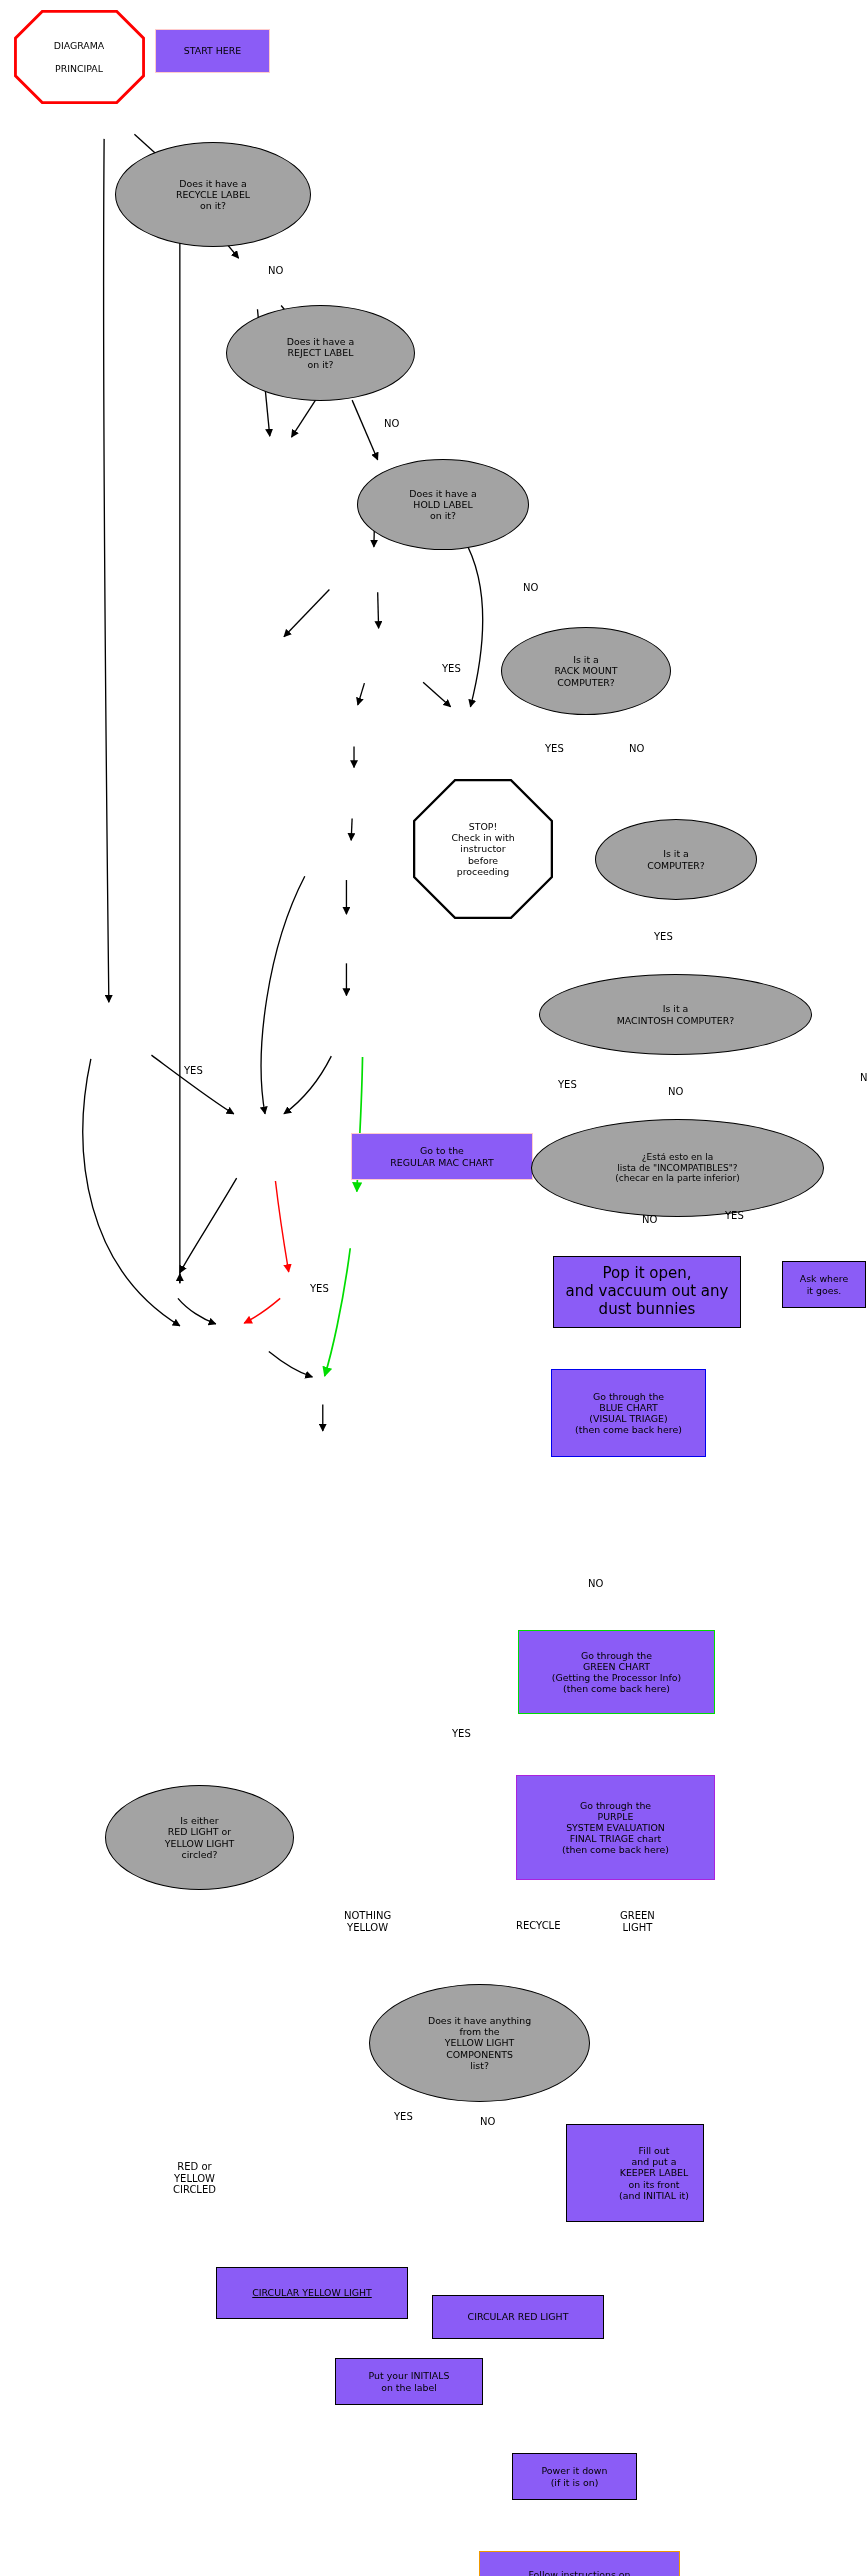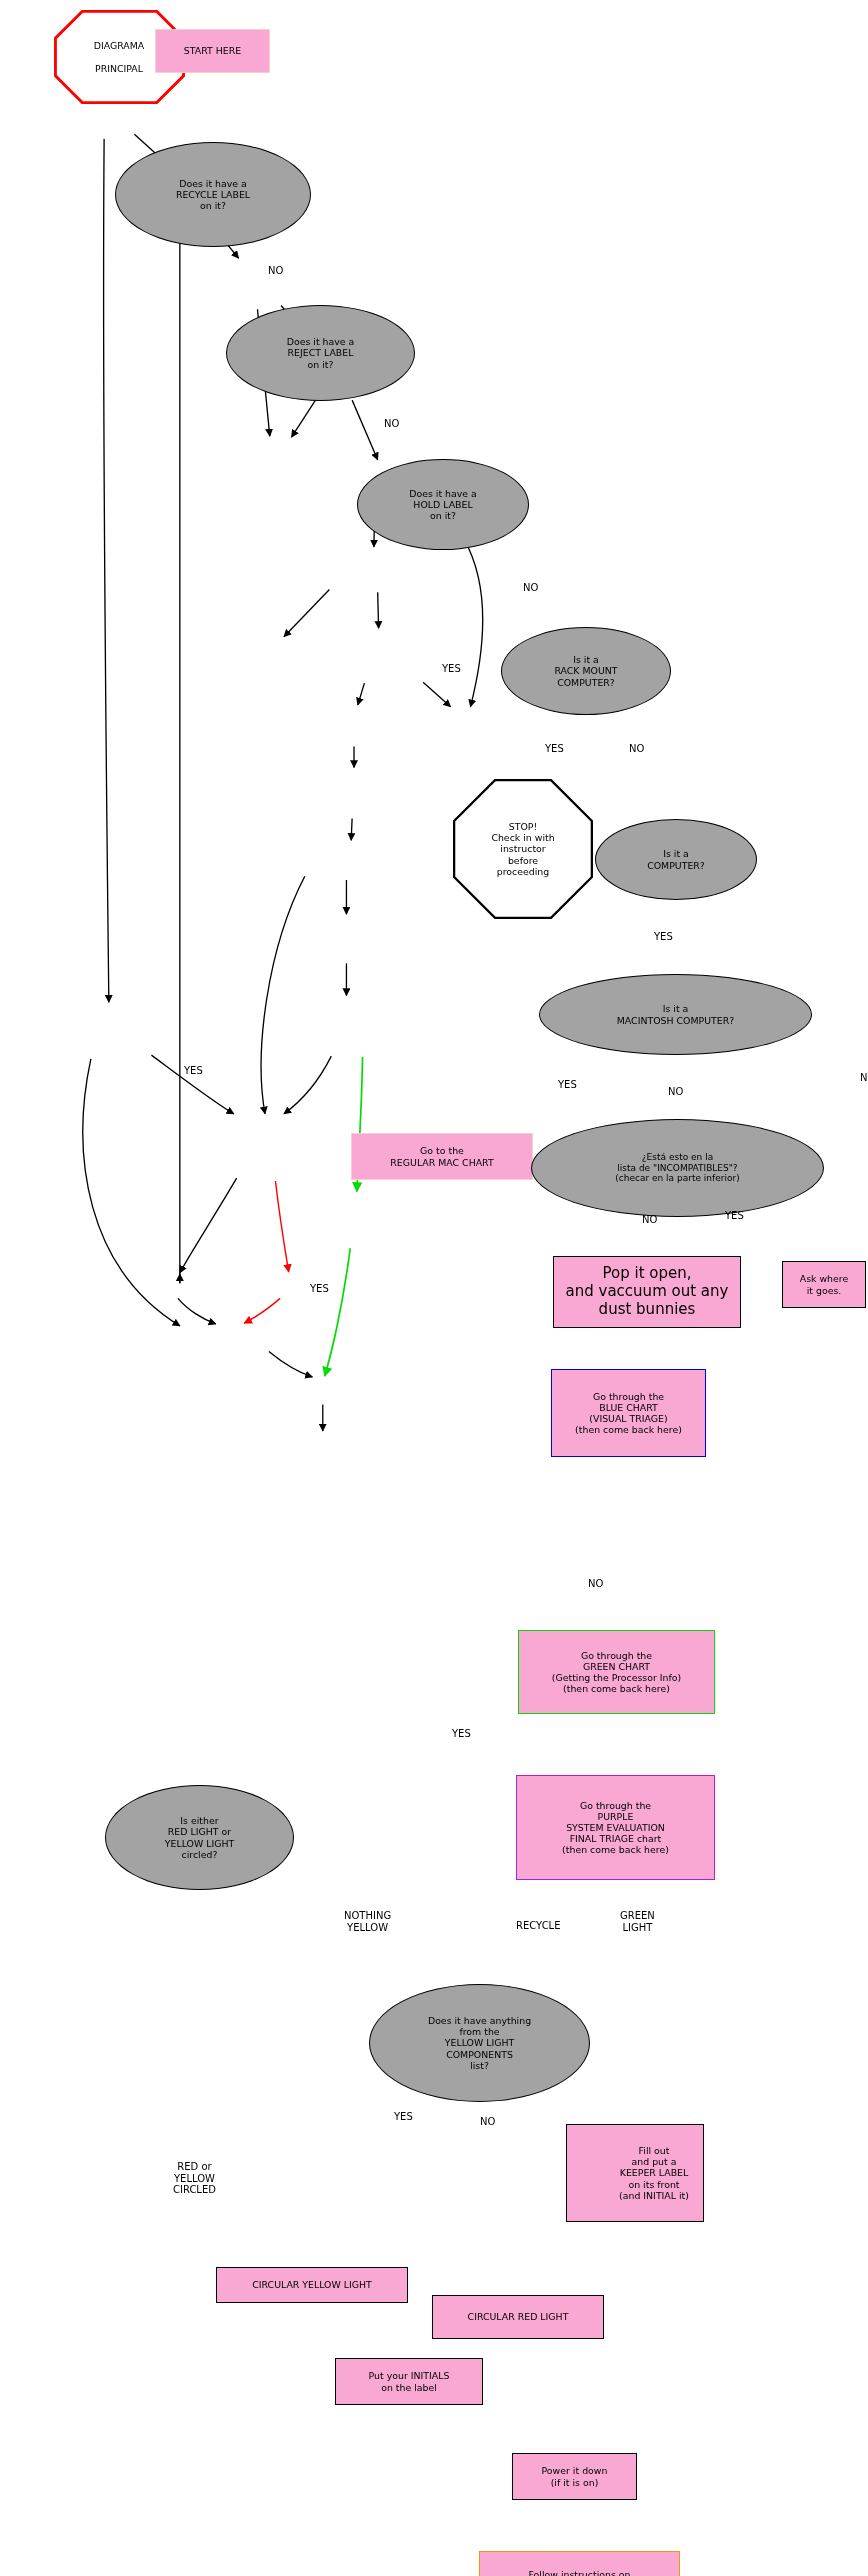--- a/index.html
+++ b/index.html
@@ -27,28 +27,28 @@
     display: flex;
     align-items: center;
     justify-content: center;
     text-align: center;
     color: #000000;
     line-height: 1.18;
     white-space: pre-line;
   }
   .node.box {
     border: 0.9px solid #000000;
-    background: #f9a8d4;
+    background: #8b5cf6;
   }
   .node.ellipse {
     border: 0.9px solid #000000;
     border-radius: 50%;
     background: #a3a3a3;
   }
-  .oct-wrap { position: absolute; margin-left: 40px; }
+  .oct-wrap { position: absolute; }
   .oct-wrap svg { position: absolute; left: 0; top: 0; }
   .oct-label {
     position: absolute;
     left: 0; top: 0;
     width: 100%; height: 100%;
     display: flex;
     align-items: center;
     justify-content: center;
     text-align: center;
     white-space: pre-line;
@@ -220,21 +220,21 @@
   <div class="node ellipse" style="left: 369px; top: 1984px; width: 221px; height: 118px; font-size: 9.4px; border-color: rgb(0, 0, 0); border-width: 0.9px; border-style: solid;">Does it have anything
 from the
 YELLOW LIGHT
 COMPONENTS
 list?</div>
   <div class="node box" style="left: 566px; top: 2124px; width: 138px; height: 98px; font-size: 9.4px; border-color: rgb(0, 0, 0); border-width: 0.9px; border-style: solid; padding-left: 38px;">Fill out
 and put a
 KEEPER LABEL
 on its front
 (and INITIAL it)</div>
-  <div class="node box" style="left: 216px; top: 2267px; width: 192px; height: 36px; font-size: 9.4px; border-color: rgb(0, 0, 0); border-width: 0.9px; border-style: solid;">CIRCULAR YELLOW LIGHT</div>
+  <div class="node box" style="left: 216px; top: 2267px; width: 192px; height: 52px; font-size: 9.4px; border-color: rgb(0, 0, 0); border-width: 0.9px; border-style: solid; text-decoration: underline;">CIRCULAR YELLOW LIGHT</div>
   <div class="node box" style="left: 432px; top: 2267px; width: 172px; height: 44px; font-size: 9.4px; border-color: rgb(0, 0, 0); border-width: 0.9px; border-style: solid; margin-top: 28px;">CIRCULAR RED LIGHT</div>
   <div class="node box" style="left: 335px; top: 2358px; width: 148px; height: 47px; font-size: 9.4px; border-color: rgb(0, 0, 0); border-width: 0.9px; border-style: solid;">Put your INITIALS
 on the label</div>
   <div class="node box" style="left: 512px; top: 2453px; width: 125px; height: 47px; font-size: 9.4px; border-color: rgb(0, 0, 0); border-width: 0.9px; border-style: solid;">Power it down
 (if it is on)</div>
   <div class="node box" style="left: 479px; top: 2551px; width: 201px; height: 81px; font-size: 9.4px; border-color: rgb(238, 153, 0); border-width: 1.9px; border-style: solid;">Follow instructions on
 the ORANGE CHART
 (REMOVING COMPONENTS
 FROM SYSTEMS)</div>
 

